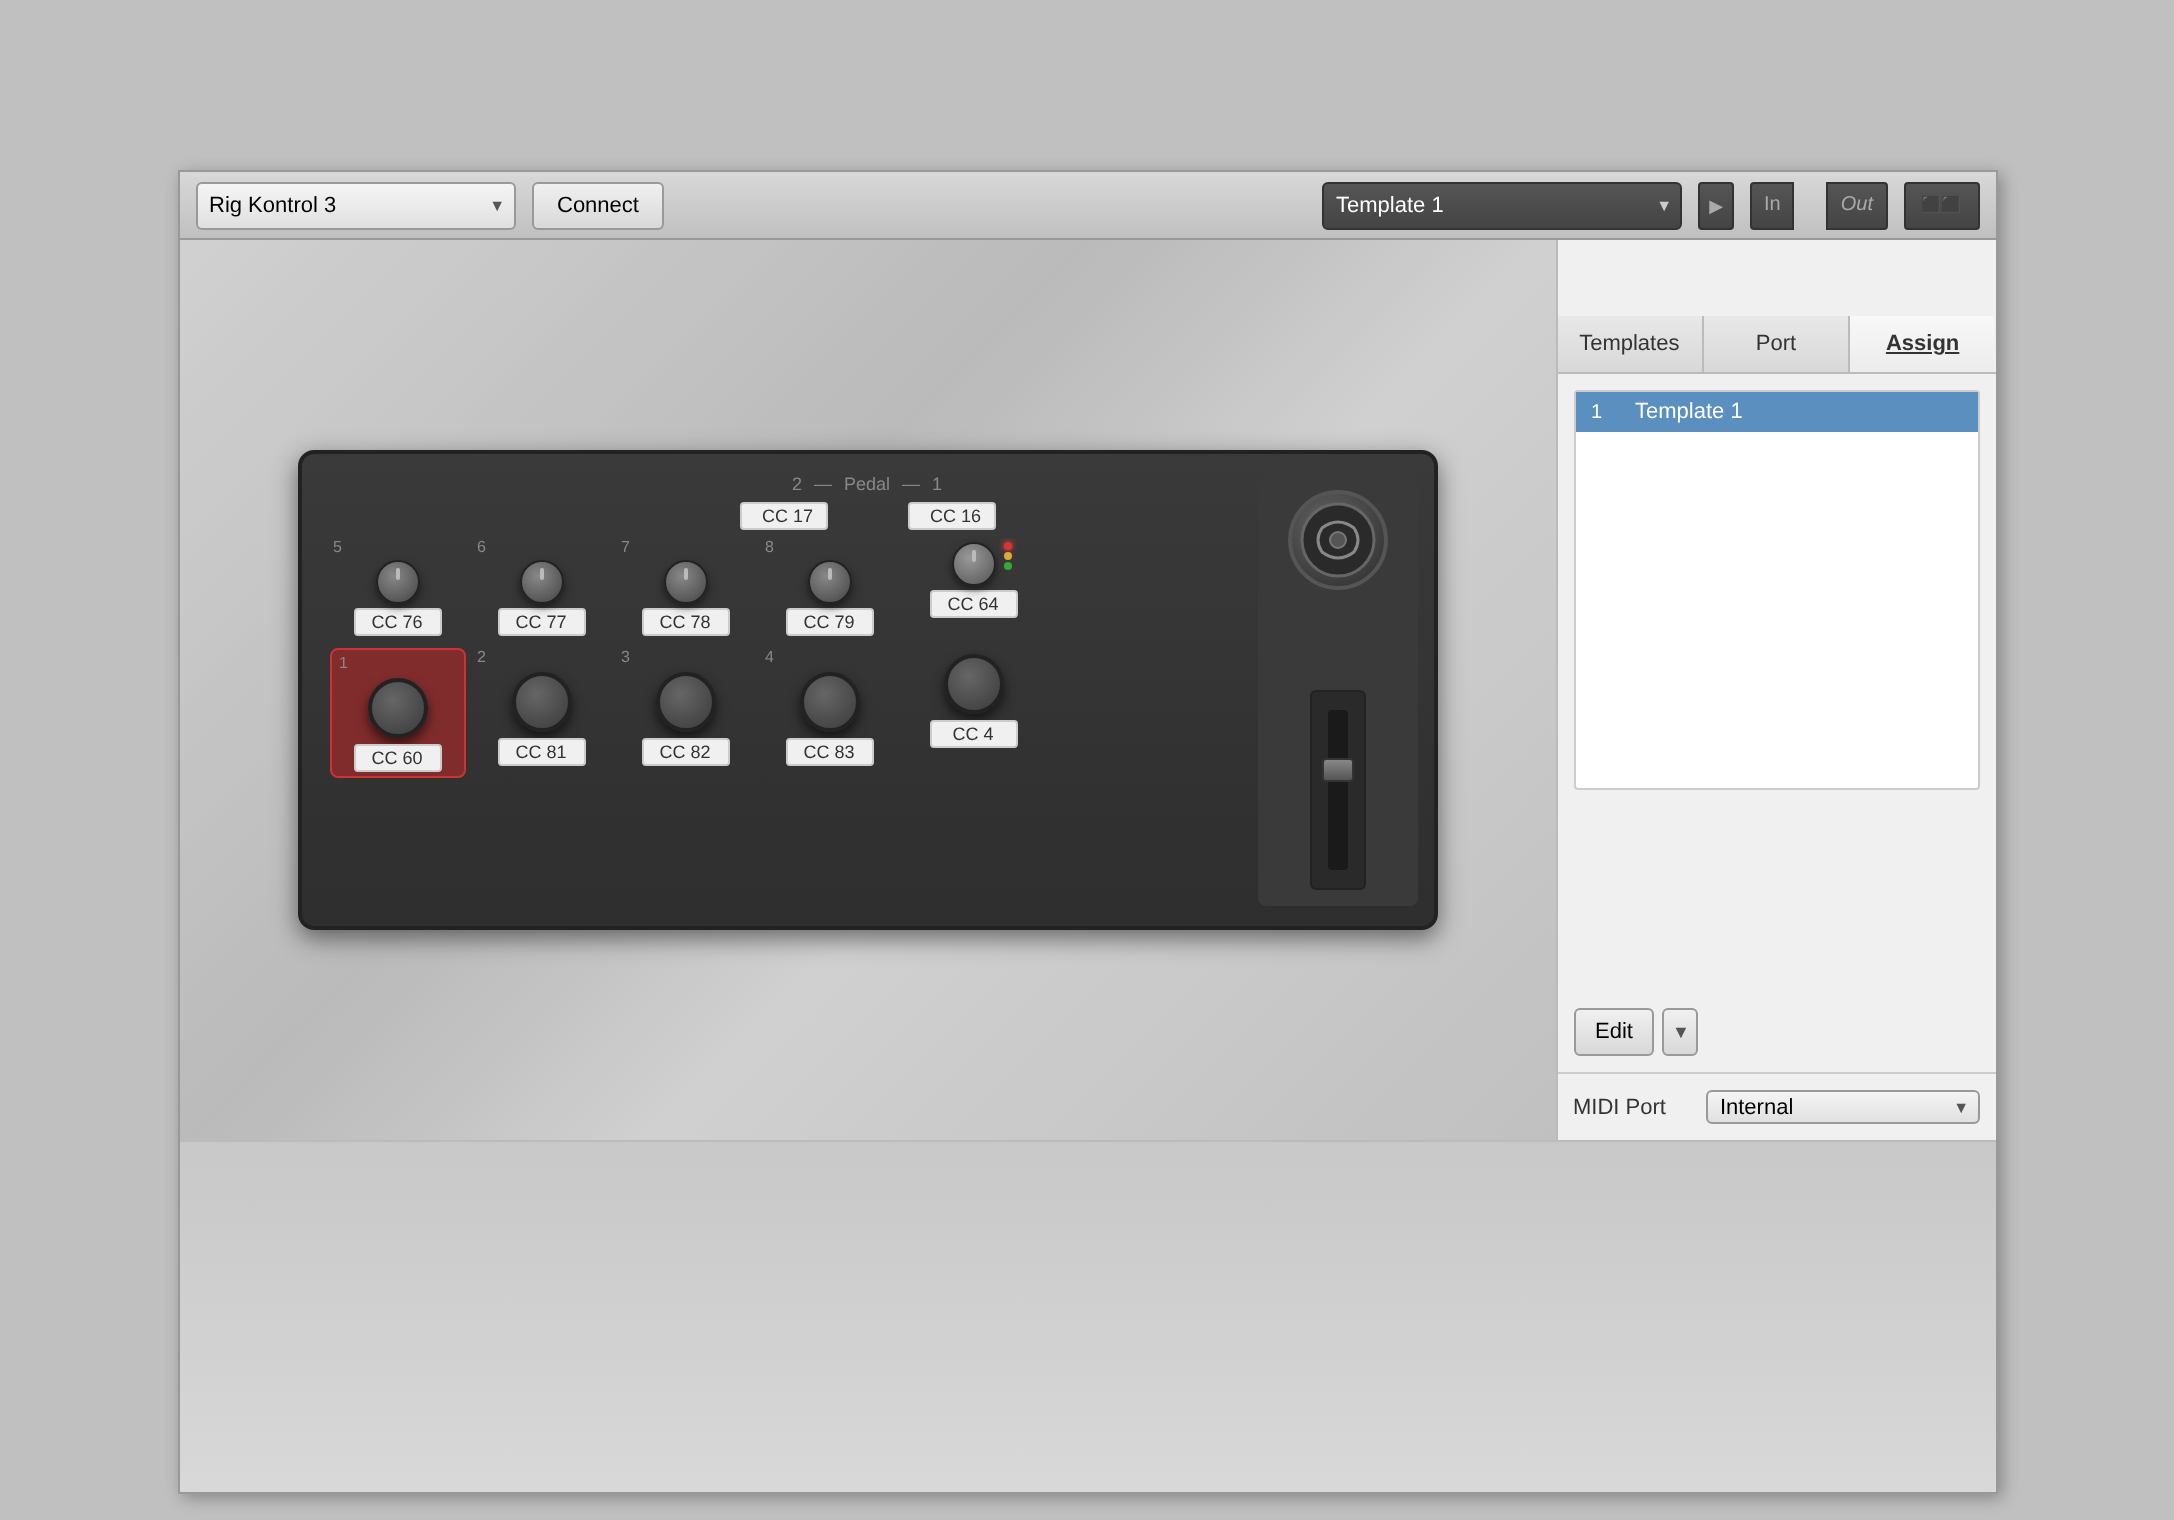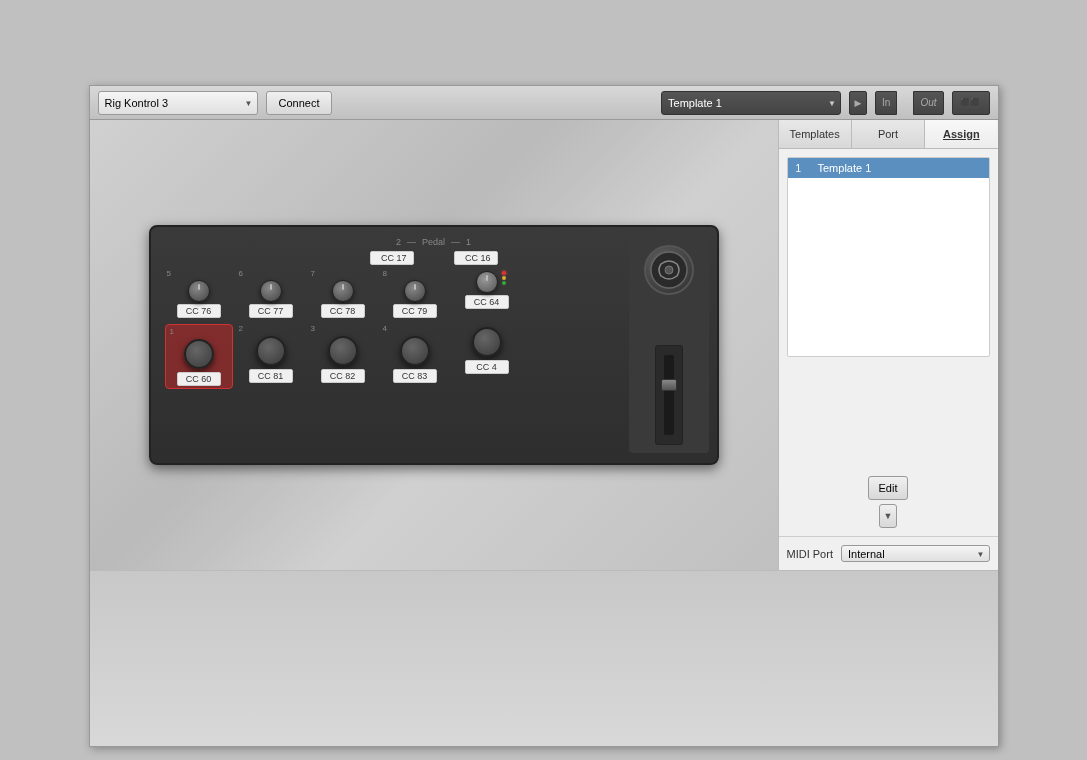--- a/index.html
+++ b/index.html
@@ -192,20 +192,21 @@
       width: 220px;
       background: #f0f0f0;
       border-left: 1px solid #bbb;
       display: flex;
       flex-direction: column;
     }
 
     .tab-bar {
       display: flex;
       border-bottom: 1px solid #bbb;
+      margin-top: 38px;
     }
 
     .tab {
       flex: 1;
       height: 28px;
       display: flex;
       align-items: center;
       justify-content: center;
       font-size: 11px;
       cursor: pointer;
@@ -252,23 +253,22 @@
       min-width: 14px;
     }
 
     .template-name {
       font-size: 11px;
     }
 
     .edit-section {
       padding: 8px;
       display: flex;
-      align-items: center;
+      align-items: flex-start;
       gap: 4px;
-      flex-direction: column;
     }
 
     .edit-btn {
       height: 24px;
       padding: 0 10px;
       background: linear-gradient(180deg, #f0f0f0 0%, #d8d8d8 100%);
       border: 1px solid #999;
       border-radius: 3px;
       font-size: 11px;
       cursor: pointer;
@@ -285,21 +285,21 @@
       display: flex;
       align-items: center;
       justify-content: center;
       color: #555;
     }
 
     .midi-port-section {
       padding: 8px;
       display: flex;
       align-items: center;
-      gap: 8px;
+      gap: 20px;
       border-top: 1px solid #ccc;
     }
 
     .midi-port-label {
       font-size: 11px;
       color: #333;
       white-space: nowrap;
     }
 
     .midi-port-select-wrapper {

